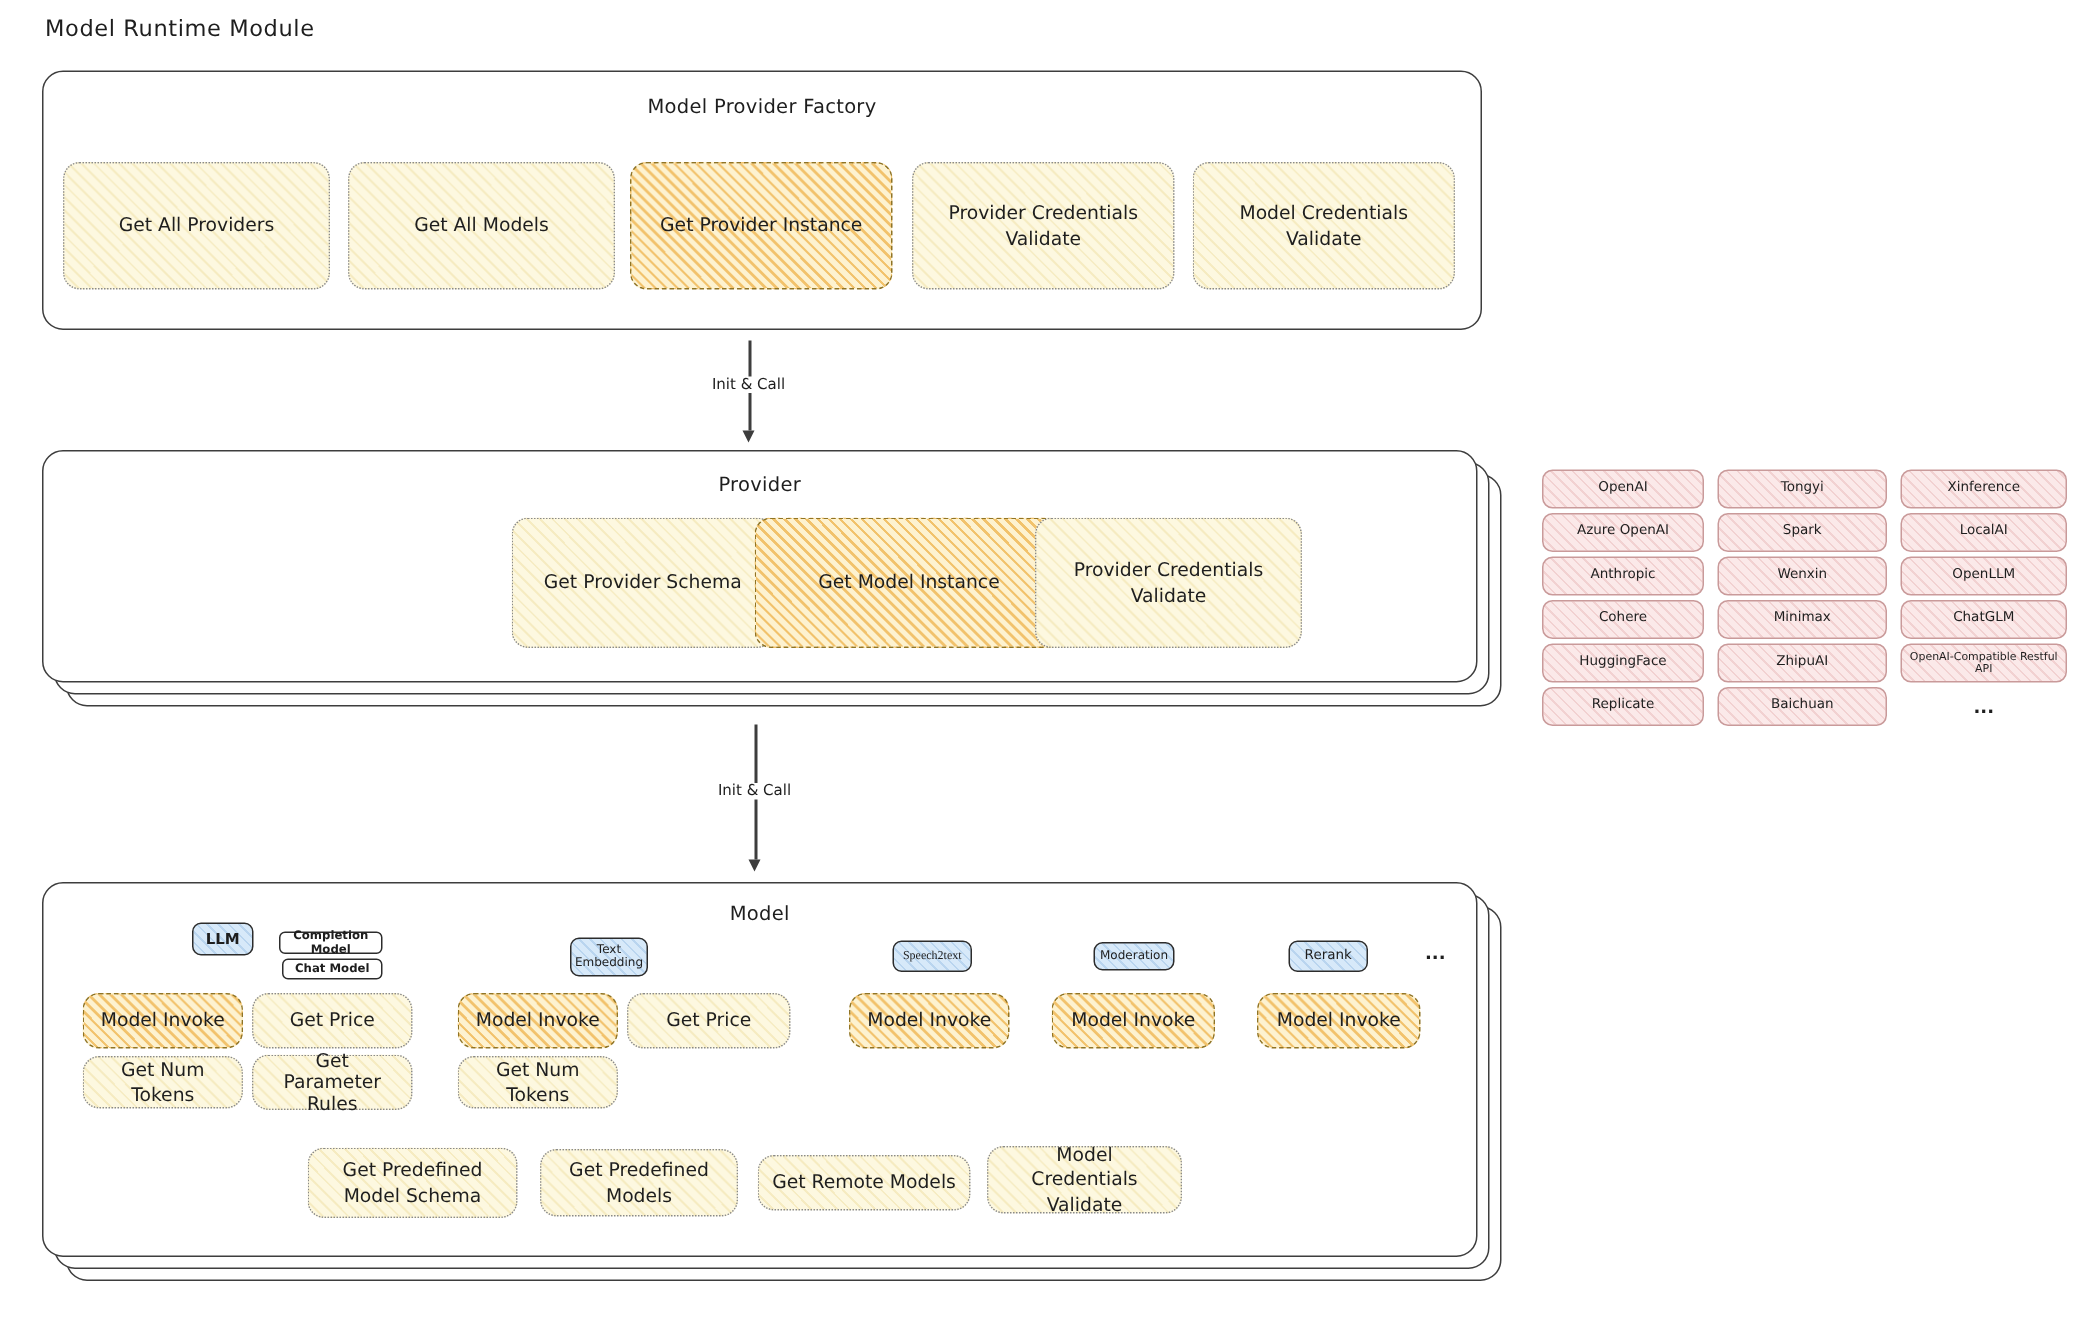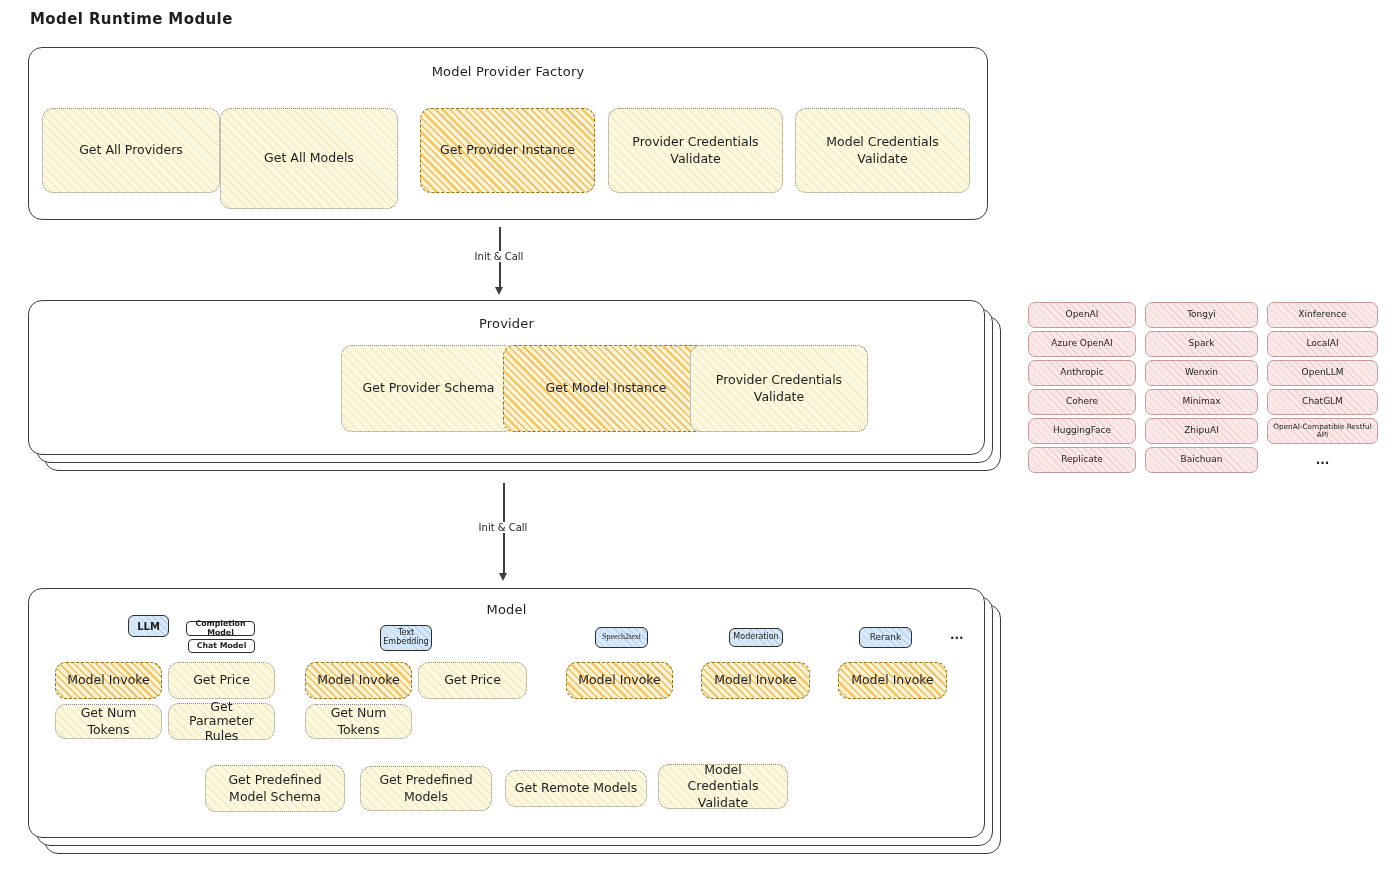--- a/index.html
+++ b/index.html
@@ -3,21 +3,21 @@
 <meta charset="utf-8">
 <style>
   html,body { margin:0; padding:0; background:#ffffff; }
   .canvas {
     position:relative; width:1393px; height:880px; overflow:hidden;
     background:#ffffff; color:#1e1e1e;
     font-family:"DejaVu Sans", sans-serif;
   }
   .page-title {
     position:absolute; left:30px; top:10px;
-    font-size:15px; font-weight:bold; letter-spacing:.4px;
+    font-size:15px; font-weight:normal; letter-spacing:.4px;
   }
   .frame {
     position:absolute; background:#ffffff;
     border:1.4px solid #3d3d3d; border-radius:14px; box-sizing:border-box;
   }
   .frame-title {
     position:absolute; text-align:center; font-size:13px; letter-spacing:.2px;
   }
   .node {
     position:absolute; display:flex; align-items:center; justify-content:center;
@@ -43,21 +43,21 @@
     background-image:repeating-linear-gradient(45deg, rgba(130,175,220,0.35) 0 1.2px, transparent 1.2px 5px);
     border:1.2px solid #2c2c2c; border-radius:6px; font-size:9px;
   }
   .subtab {
     background:#ffffff; border:1px solid #2c2c2c; border-radius:4px; font-size:7.8px;font-weight:bold;
   }
   .dots-text { position:absolute; font-size:12px; font-weight:bold; }
   .pgrid {
     position:absolute; display:grid;
     grid-template-columns:108px 113px 111px;
-    column-gap:9px; row-gap:3px;
+    column-gap:9px; row-gap:3px;margin-top:11px;
   }
   .pink {
     height:26px; display:flex; align-items:center; justify-content:center;
     text-align:center; box-sizing:border-box;
     background-color:#fbe9e9;
     background-image:repeating-linear-gradient(45deg, rgba(214,138,138,0.25) 0 1.2px, transparent 1.2px 5px);
     border:1.1px solid #c99a9a; border-radius:7px; font-size:9px; line-height:1.05;
     padding:1px 3px;
   }
   .pink.small { font-size:7.3px; }
@@ -77,21 +77,21 @@
 <body>
 
 <div class="canvas">
 
   <div class="page-title">Model Runtime Module</div>
 
   <div class="frame" style="left:28px; top:47px; width:960px; height:173px;"></div>
   <div class="frame-title" style="left:28px; top:64px; width:960px;">Model Provider Factory</div>
 
   <div class="node yellow" style="left:42px; top:108px; width:178px; height:85px;">Get All Providers</div>
-  <div class="node yellow" style="left:220px; top:108px; width:178px; height:101px;text-align:right;">Get All Models</div>
+  <div class="node yellow" style="left:232px; top:108px; width:178px; height:85px;text-align:right;">Get All Models</div>
   <div class="node orange" style="left:420px; top:108px; width:175px; height:85px;">Get Provider Instance</div>
   <div class="node yellow" style="left:608px; top:108px; width:175px; height:85px;">Provider Credentials Validate</div>
   <div class="node yellow" style="left:795px; top:108px; width:175px; height:85px;">Model Credentials Validate</div>
 
   <div class="arrow-line" style="left:499px; top:227px; height:60px;"></div>
   <div class="arrow-head" style="left:495px; top:287px;"></div>
   <div class="arrow-label" style="left:499px; top:251px;">Init &amp; Call</div>
 
   <div class="frame" style="left:44px; top:316px; width:957px; height:155px;"></div>
   <div class="frame" style="left:36px; top:308px; width:957px; height:155px;"></div>

